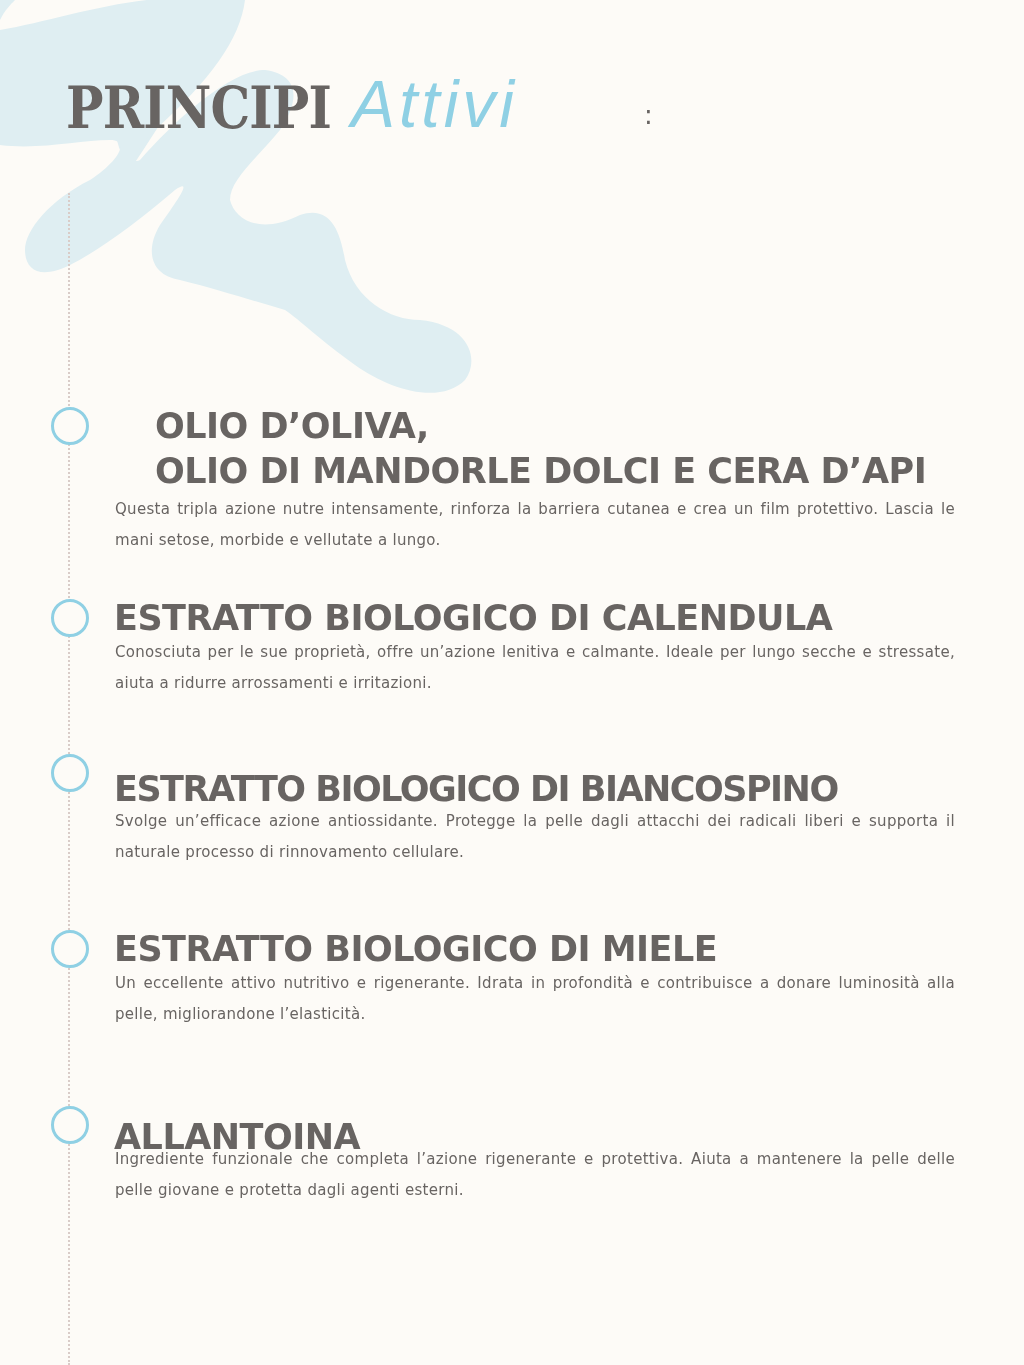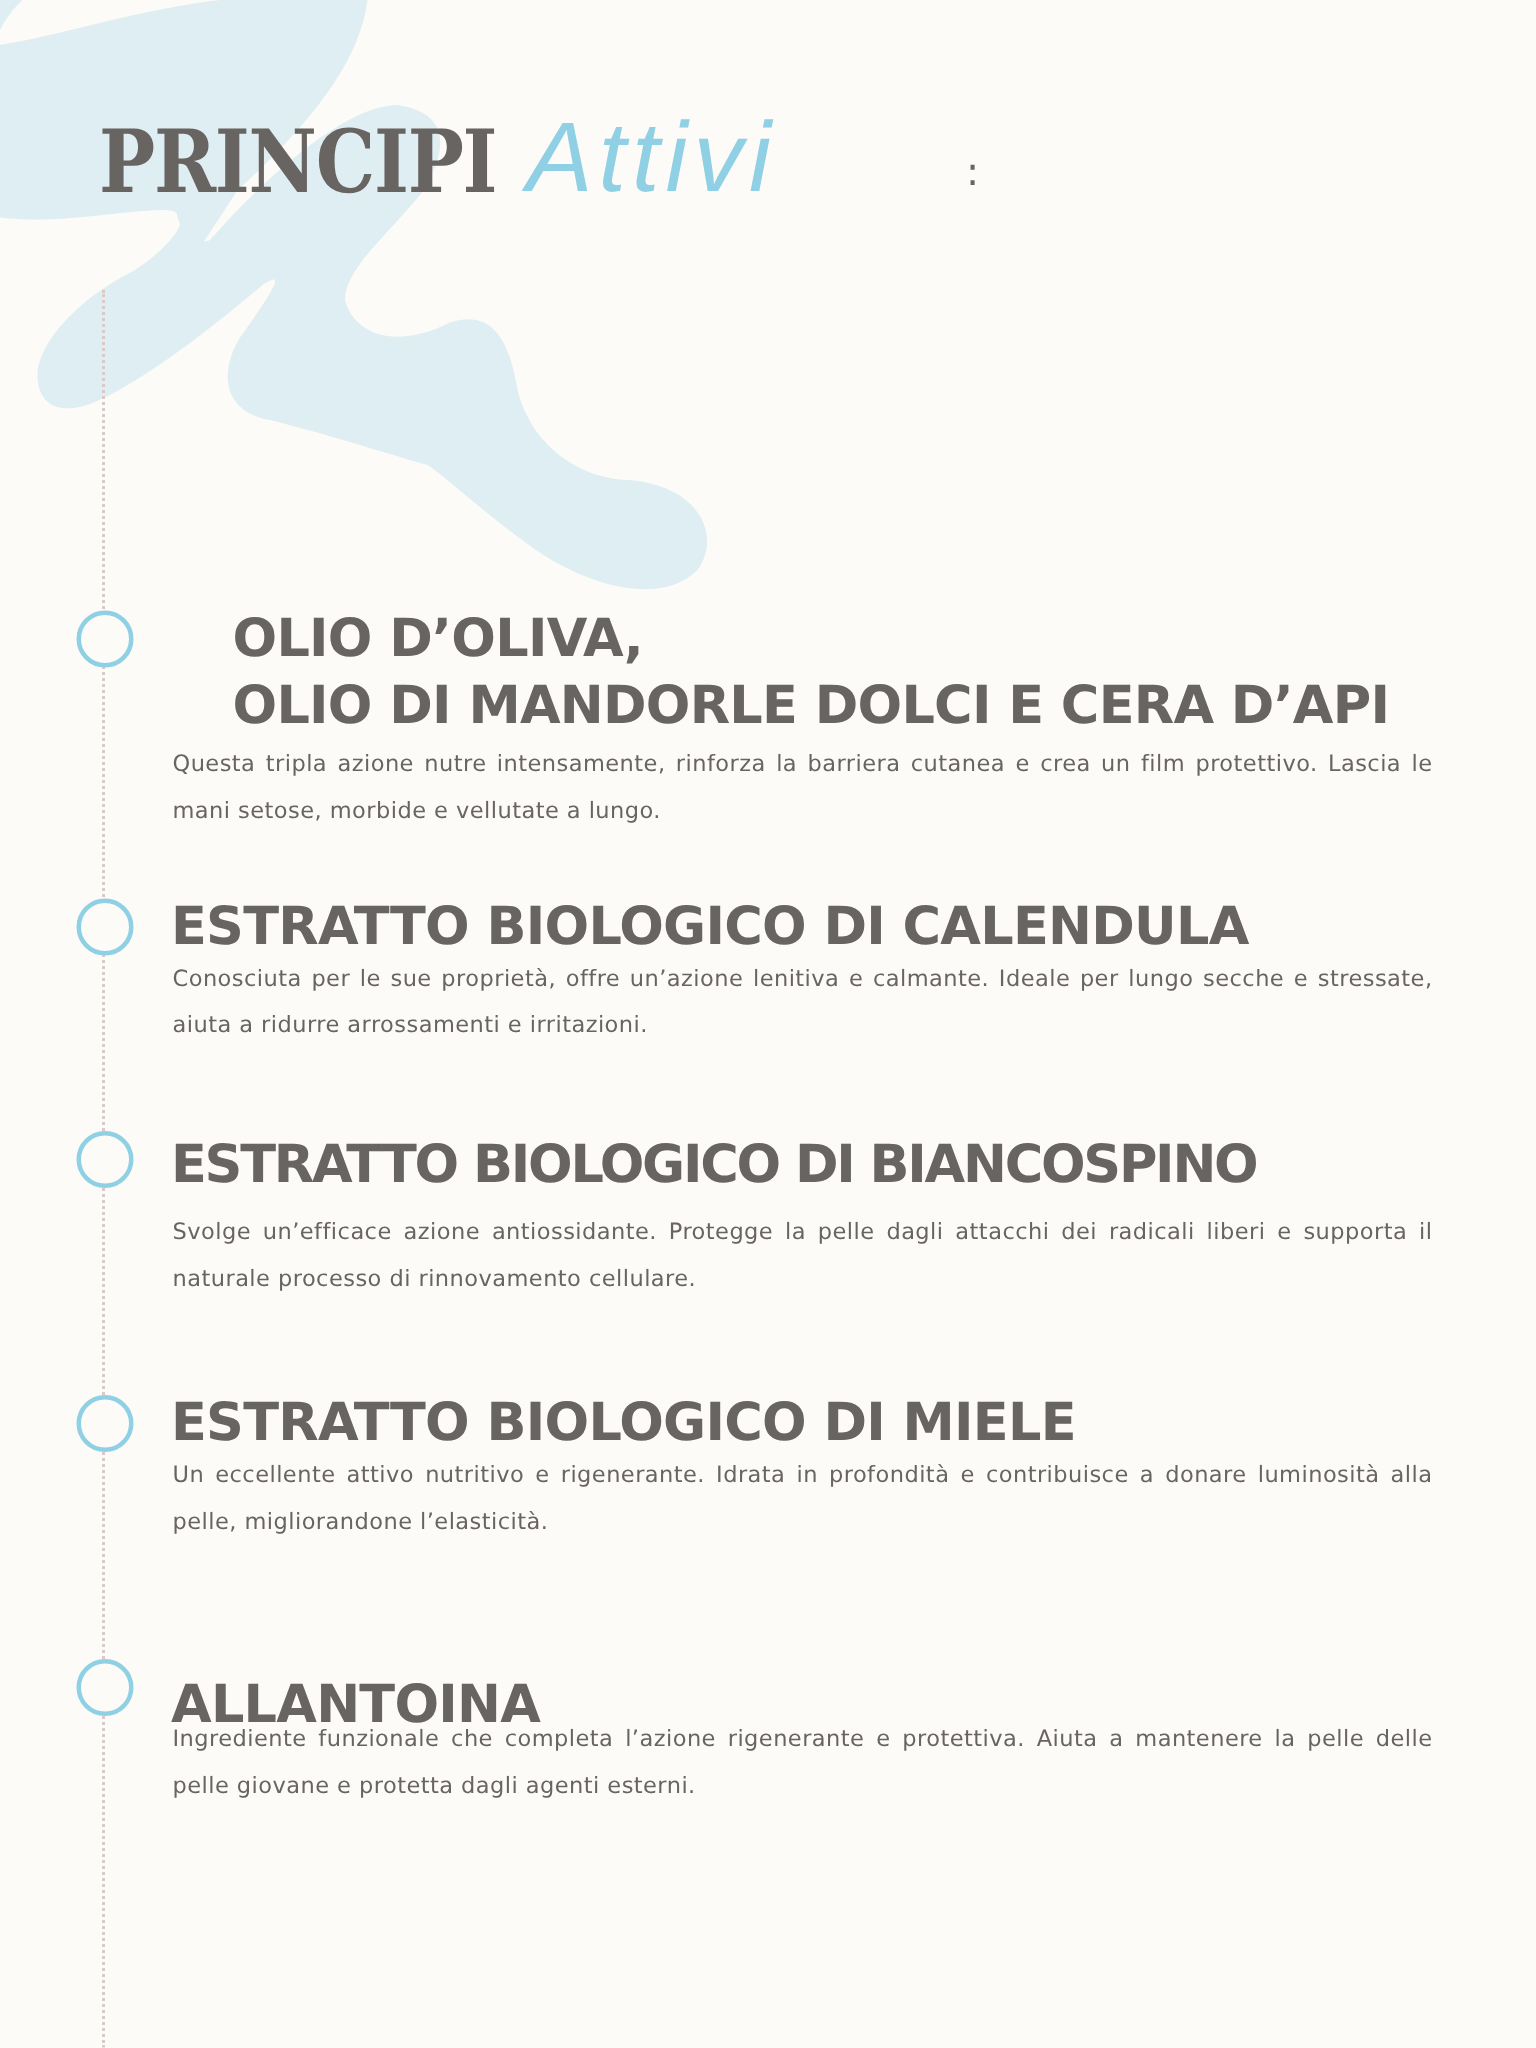--- a/index.html
+++ b/index.html
@@ -106,21 +106,21 @@
 </div>
 
 <div class="item" style="top:596px;">
   <div class="bullet" style="top:3px;"></div>
   <div class="item-title" style="top:0px;">ESTRATTO BIOLOGICO DI CALENDULA</div>
   <div class="item-desc" style="top:41px;">Conosciuta per le sue proprietà, offre un’azione lenitiva e calmante. Ideale per lungo secche e stressate, aiuta a ridurre arrossamenti e irritazioni.</div>
 </div>
 
 <div class="item" style="top:751px;">
   <div class="bullet" style="top:3px;"></div>
-  <div class="item-title" style="top:4px; letter-spacing:-1.5px;">ESTRATTO BIOLOGICO DI BIANCOSPINO</div>
+  <div class="item-title" style="top:16px; letter-spacing:-1.5px;">ESTRATTO BIOLOGICO DI BIANCOSPINO</div>
   <div class="item-desc" style="top:55px;">Svolge un’efficace azione antiossidante. Protegge la pelle dagli attacchi dei radicali liberi e supporta il naturale processo di rinnovamento cellulare.</div>
 </div>
 
 <div class="item" style="top:927px;">
   <div class="bullet" style="top:3px;"></div>
   <div class="item-title" style="top:0px;">ESTRATTO BIOLOGICO DI MIELE</div>
   <div class="item-desc" style="top:41px;">Un eccellente attivo nutritivo e rigenerante. Idrata in profondità e contribuisce a donare luminosità alla pelle, migliorandone l’elasticità.</div>
 </div>
 
 <div class="item" style="top:1103px;">

